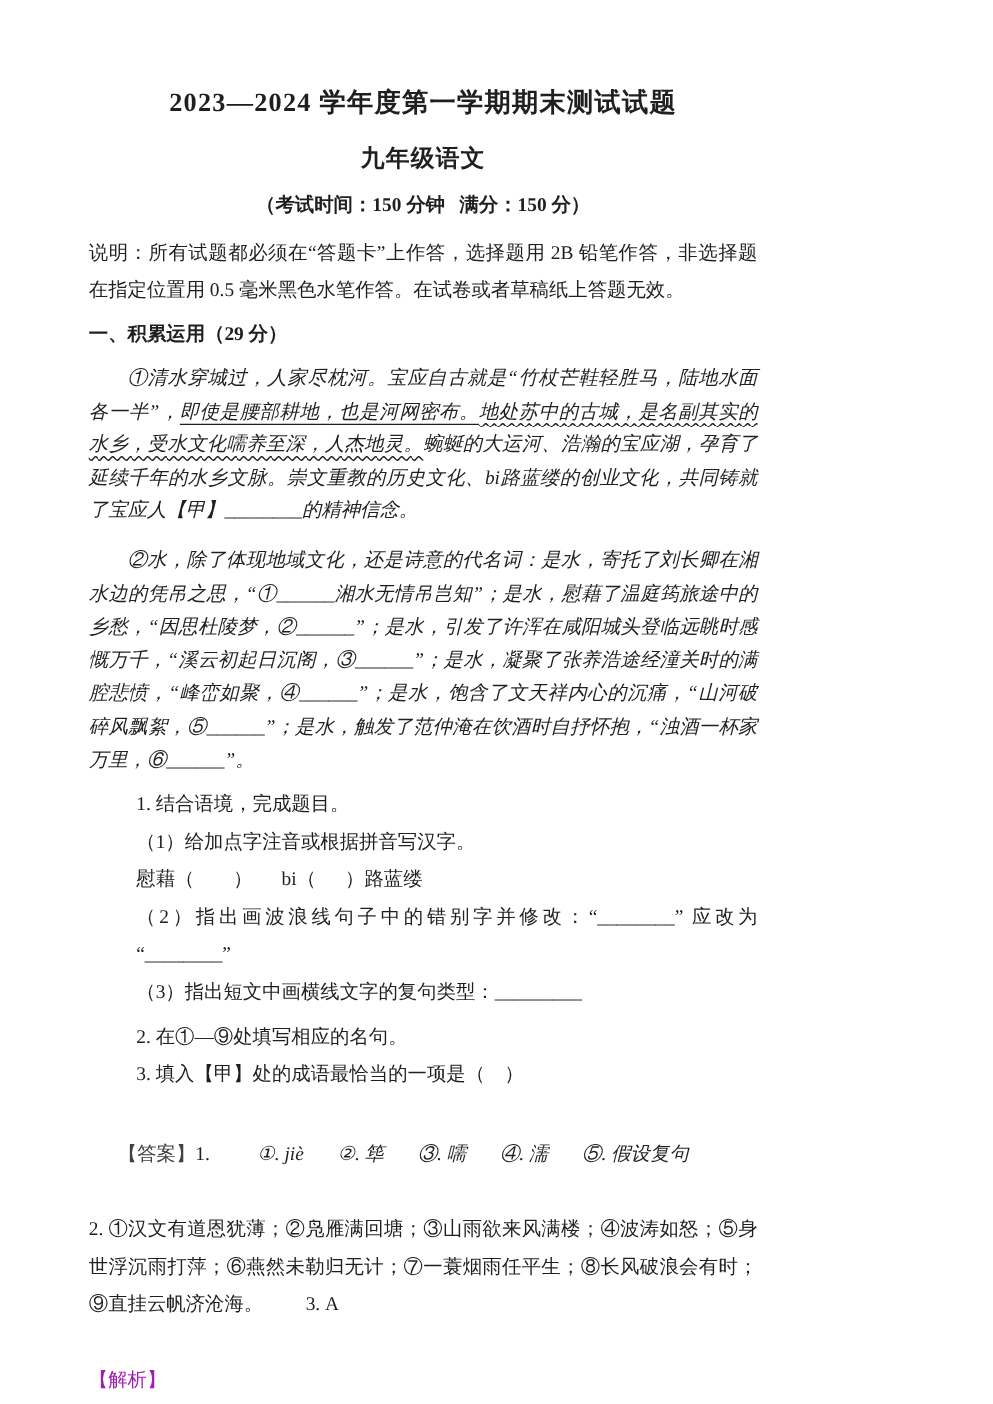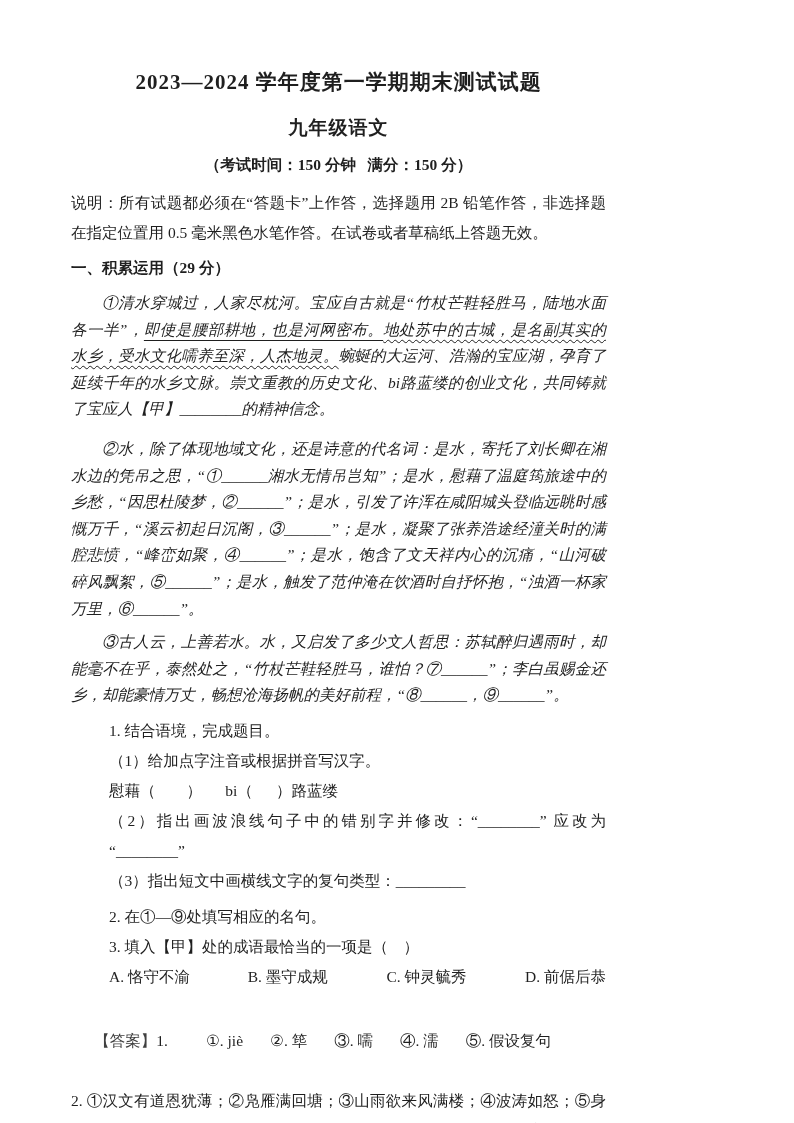--- a/index.html
+++ b/index.html
@@ -49,56 +49,49 @@
   .qblock{margin-top:7px;margin-left:38px;}
   .qblock p{margin:0;line-height:30px;white-space:pre-wrap;text-align:justify;}
   .gap-top{margin-top:6px !important;}
   .options{display:flex;}
   .opt{display:inline-block;width:162px;white-space:pre;}
   .opt:last-child{width:auto;}
   .answer-block{margin-top:4px;}
   .answer-block p{margin:0;line-height:30px;white-space:pre-wrap;text-align:justify;}
   .tag{font-weight:normal;}
   .ans-q1-label{margin-right:38px;}
-  .ans-item{margin-right:27px;white-space:pre;}
+  .ans-item{margin-right:27px;white-space:pre;font-style:italic;}
   .ans-item:last-child{margin-right:0;}
   .q3-answer{margin-left:34px;}
   .analysis-line{margin-top:31px !important;}
 </style>
 </head>
 <body>
 
 <div class="page">
 
   <h1 class="title">2023—2024 学年度第一学期期末测试试题</h1>
   <h2 class="subtitle">九年级语文</h2>
   <p class="exam-info">（考试时间：150 分钟   满分：150 分）</p>
   <p class="instructions">说明：所有试题都必须在“答题卡”上作答，选择题用 2B 铅笔作答，非选择题在指定位置用 0.5 毫米黑色水笔作答。在试卷或者草稿纸上答题无效。</p>
   <p class="section-heading">一、积累运用（29 分）</p>
 
   <p class="kai para1"><span>①清水穿城过，人家尽枕河。宝应自古就是“竹杖芒鞋轻胜马，陆地水面各一半”，</span><span class="u-line">即使是腰部耕地，也是河网密布。</span><span class="u-wavy">地处苏中的古城，是名副其实的水乡，受水文化嚅养至深，人杰地灵。</span><span>蜿蜒的大运河、浩瀚的宝应湖，孕育了延续千年的水乡文脉。崇文重教的历史文化、bi路蓝缕的创业文化，共同铸就了宝应人【甲】________的精神信念。</span></p>
 
   <p class="kai para2">②水，除了体现地域文化，还是诗意的代名词：是水，寄托了刘长卿在湘水边的凭吊之思，“①______湘水无情吊岂知”；是水，慰藉了温庭筠旅途中的乡愁，“因思杜陵梦，②______”；是水，引发了许浑在咸阳城头登临远眺时感慨万千，“溪云初起日沉阁，③______”；是水，凝聚了张养浩途经潼关时的满腔悲愤，“峰峦如聚，④______”；是水，饱含了文天祥内心的沉痛，“山河破碎风飘絮，⑤______”；是水，触发了范仲淹在饮酒时自抒怀抱，“浊酒一杯家万里，⑥______”。</p>
 
-  <p class="kai para3">③古人云，上善若水。水，又启发了多少文人哲思：苏轼醉归遇雨时，却能毫不在乎，泰然处之，“竹杖芒鞋轻胜马，谁怕？⑦______”；李白虽赐金还乡，却能豪情万丈，畅想沧海扬帆的美好前程，“⑧______，⑨______”。</p>
 
   <div class="qblock">
     <p>1. 结合语境，完成题目。</p>
     <p>（1）给加点字注音或根据拼音写汉字。</p>
     <p>慰藉（        ）      bi（      ）路蓝缕</p>
     <p>（2）指出画波浪线句子中的错别字并修改：“________” 应改为 “________”</p>
     <p>（3）指出短文中画横线文字的复句类型：_________</p>
     <p class="gap-top">2. 在①—⑨处填写相应的名句。</p>
     <p>3. 填入【甲】处的成语最恰当的一项是（    ）</p>
-    <p class="options">
-      <span class="opt">A. 恪守不渝</span>
-      <span class="opt">B. 墨守成规</span>
-      <span class="opt">C. 钟灵毓秀</span>
-      <span class="opt">D. 前倨后恭</span>
-    </p>
   </div>
 
   <div class="answer-block">
     <p>
       <span class="tag accent" style="color: #404040;">【答案】</span><span class="ans-q1-label">1.</span><span class="ans-item">①. jiè</span><span class="ans-item">②. 筚</span><span class="ans-item">③. 嚅</span><span class="ans-item">④. 濡</span><span class="ans-item">⑤. 假设复句</span>
     </p>
     <p><span>2. ①汉文有道恩犹薄；②凫雁满回塘；③山雨欲来风满楼；④波涛如怒；⑤身世浮沉雨打萍；⑥燕然未勒归无计；⑦一蓑烟雨任平生；⑧长风破浪会有时；⑨直挂云帆济沧海。</span><span class="q3-answer">3. A</span></p>
     <p class="analysis-line"><span class="tag accent" style="color: #a21caf;">【解析】</span></p>
   </div>
 

